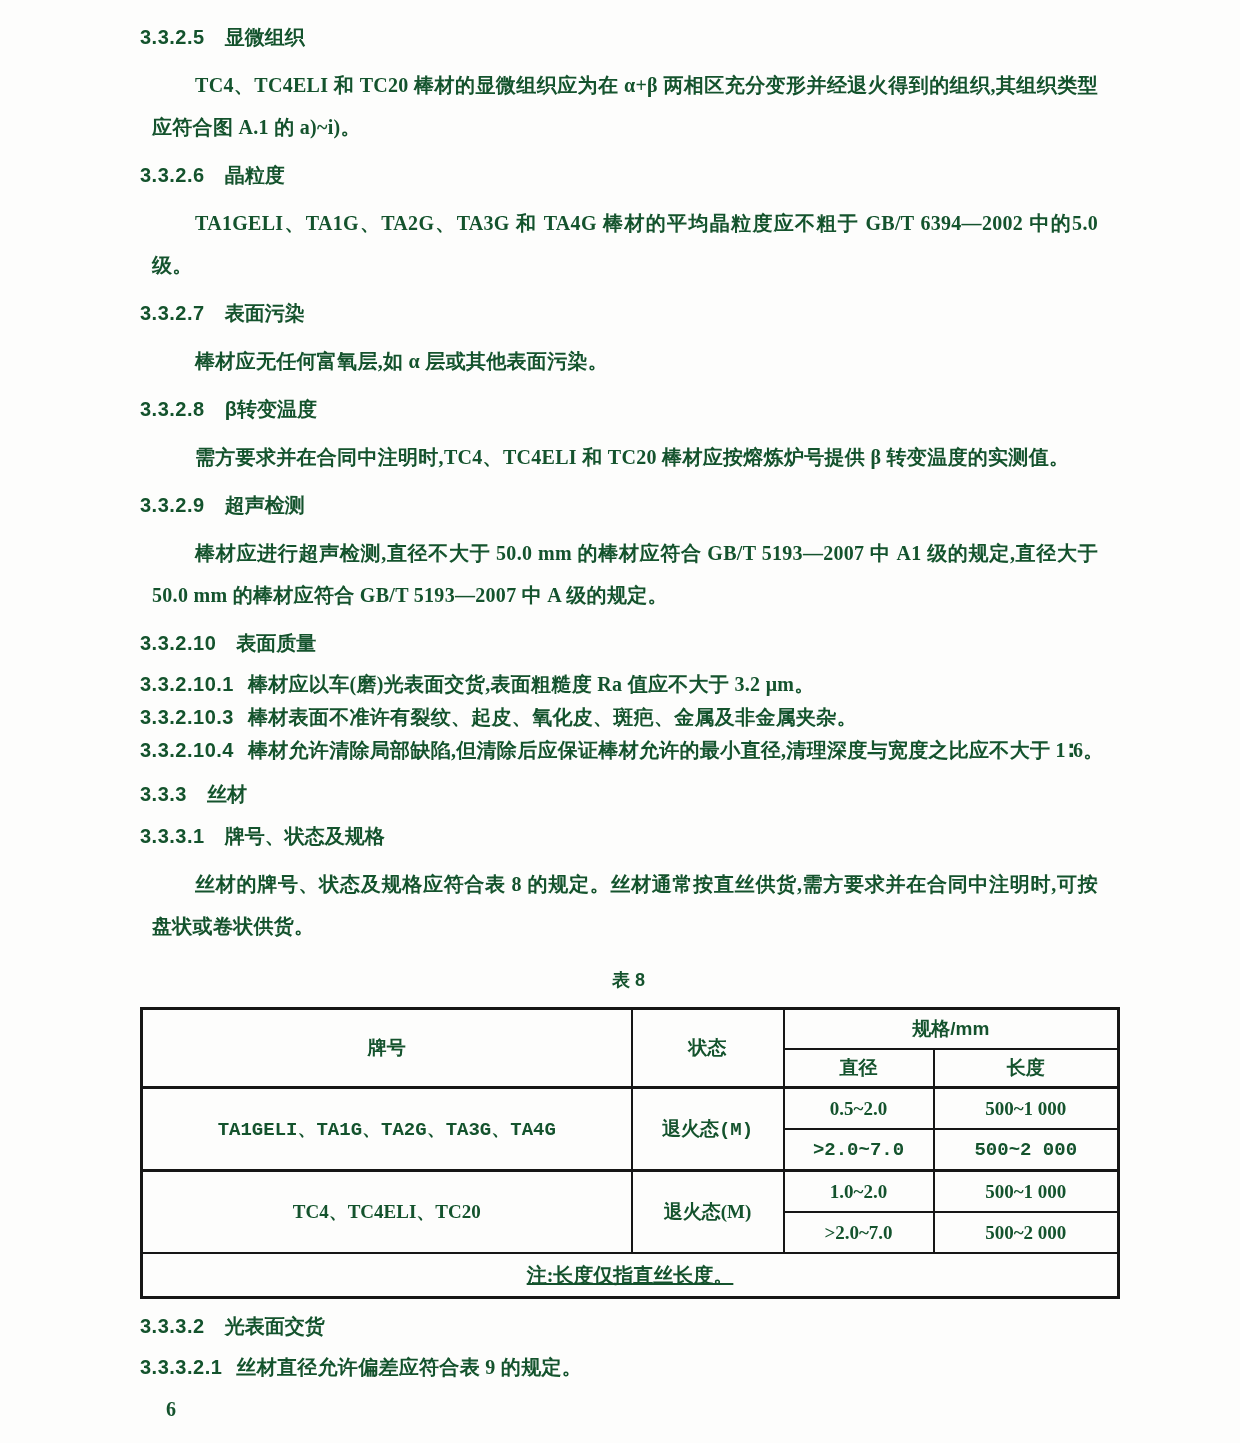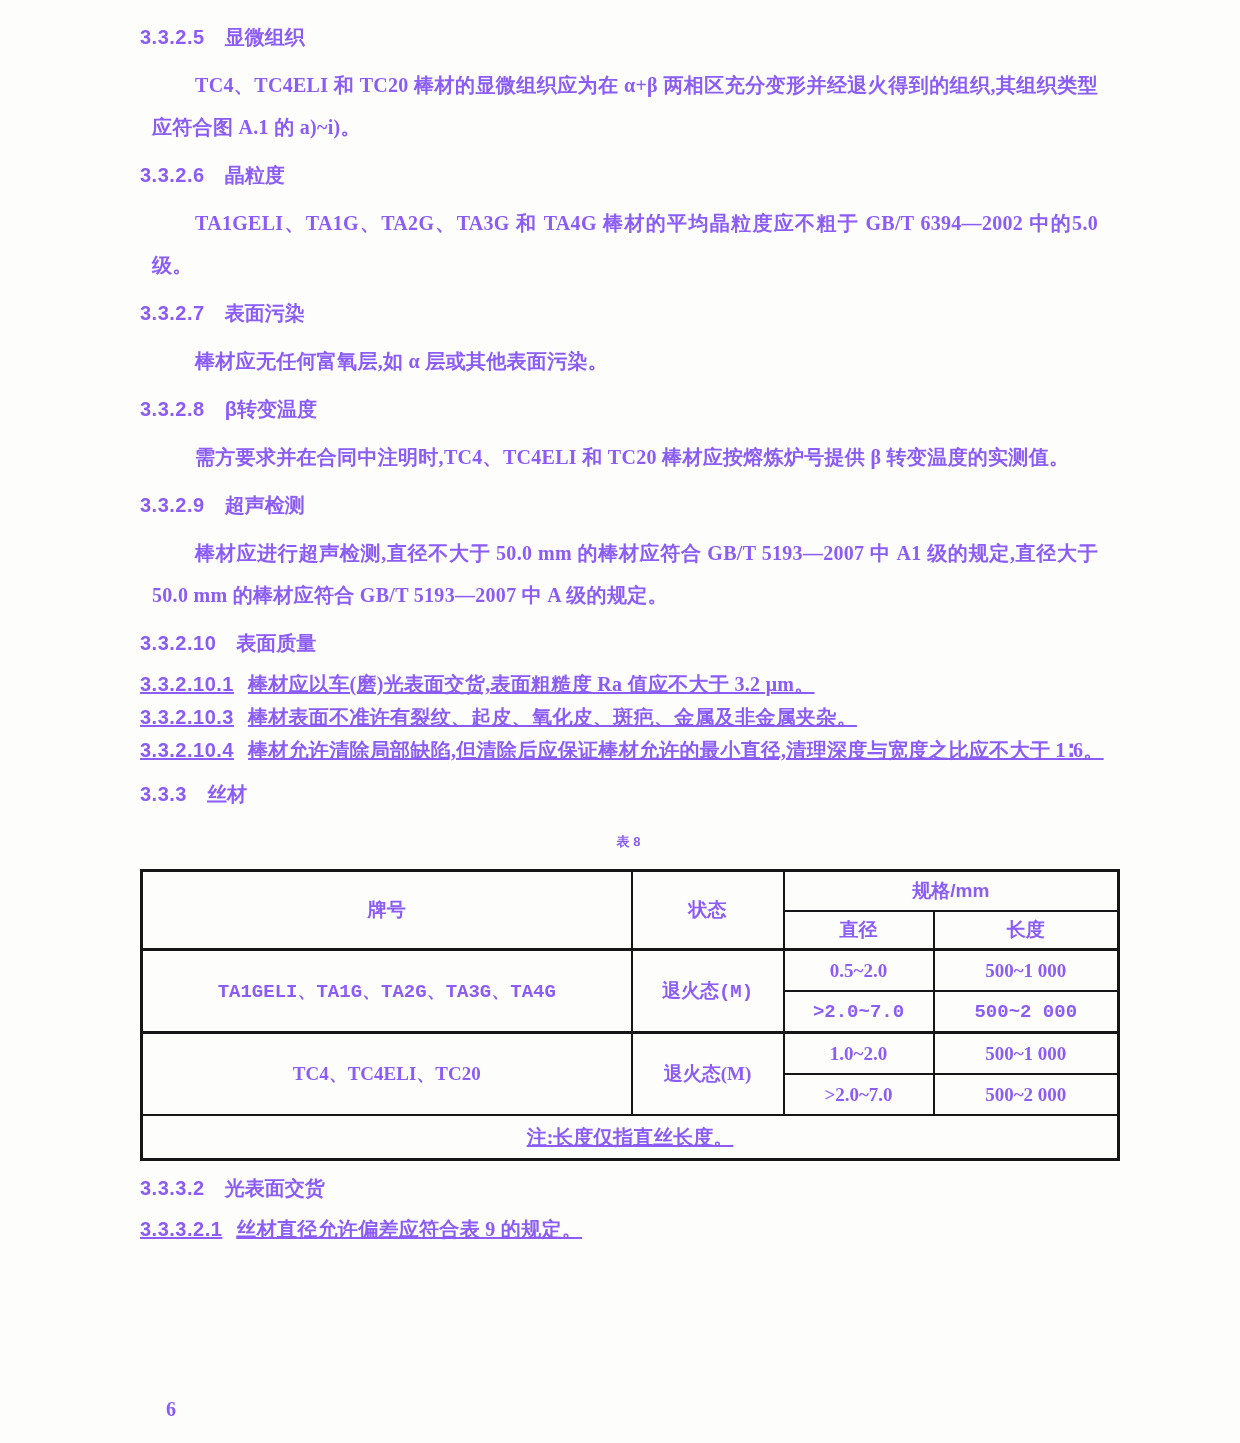--- a/index.html
+++ b/index.html
@@ -1,20 +1,20 @@
 <!DOCTYPE html>
 <html lang="zh"><head>
 <meta charset="utf-8">
 <style>
   html,body { margin:0; padding:0; background:#ffffff; }
   .page {
     position:relative;
     width:1240px; height:1443px;
     background:#fdfdfc;
-    color:#8b5cf6;
+    color:#14532d;
     font-family:"Liberation Serif","DejaVu Serif",serif;
     box-sizing:border-box;
     padding:10px 130px 0 140px;
     overflow:hidden;
   }
   .clause-heading {
     font-family:"Liberation Sans","DejaVu Sans",sans-serif;
     font-weight:700;
     font-size:20px;
     line-height:30px;
@@ -30,34 +30,33 @@
     text-align:justify;
     letter-spacing:0.3px;
   }
   .clause-para {
     font-size:20px;
     font-weight:600;
     line-height:33px;
     margin:0;
     text-align:justify;
     letter-spacing:0.3px;
-    text-decoration:underline;
   }
   .clause-para .cnum {
     font-family:"Liberation Sans","DejaVu Sans",sans-serif;
     font-weight:700;
     margin-right:14px;
     letter-spacing:0.5px;
   }
   .table-caption {
     width:977px;
     text-align:center;
     font-family:"Liberation Sans","DejaVu Sans",sans-serif;
     font-weight:700;
-    font-size:13px;
+    font-size:18px;
     line-height:26px;
     margin:20px 0 14px 0;
   }
   table.spec-table {
     width:977px;
     border-collapse:collapse;
     table-layout:fixed;
     border:3px solid #161616;
     font-size:19px;
   }
@@ -126,20 +125,24 @@
     <h3 class="clause-heading"><span class="cnum">3.3.2.10</span><span class="ctitle">表面质量</span></h3>
     <p class="clause-para"><span class="cnum">3.3.2.10.1</span><span>棒材应以车(磨)光表面交货,表面粗糙度 Ra 值应不大于 3.2 μm。</span></p>
     <p class="clause-para"><span class="cnum">3.3.2.10.3</span><span>棒材表面不准许有裂纹、起皮、氧化皮、斑疤、金属及非金属夹杂。</span></p>
     <p class="clause-para"><span class="cnum">3.3.2.10.4</span><span>棒材允许清除局部缺陷,但清除后应保证棒材允许的最小直径,清理深度与宽度之比应不大于 1∶6。</span></p>
   </section>
 
   <section>
     <h3 class="clause-heading"><span class="cnum">3.3.3</span><span class="ctitle">丝材</span></h3>
   </section>
 
+  <section>
+    <h3 class="clause-heading"><span class="cnum">3.3.3.1</span><span class="ctitle">牌号、状态及规格</span></h3>
+    <p class="body-para">丝材的牌号、状态及规格应符合表 8 的规定。丝材通常按直丝供货,需方要求并在合同中注明时,可按盘状或卷状供货。</p>
+  </section>
 
   <div class="table-caption">表 8</div>
 
   <table class="spec-table">
     <colgroup>
       <col style="width:490px">
       <col style="width:152px">
       <col style="width:150px">
       <col style="width:185px">
     </colgroup>

